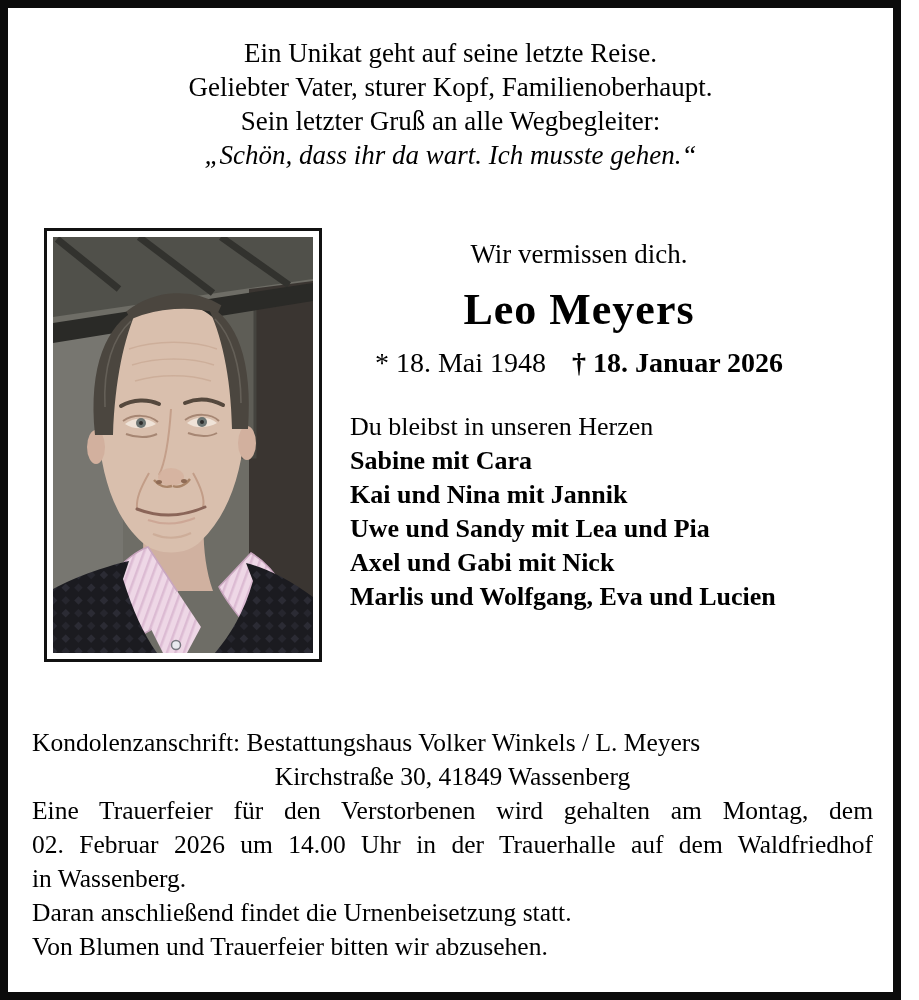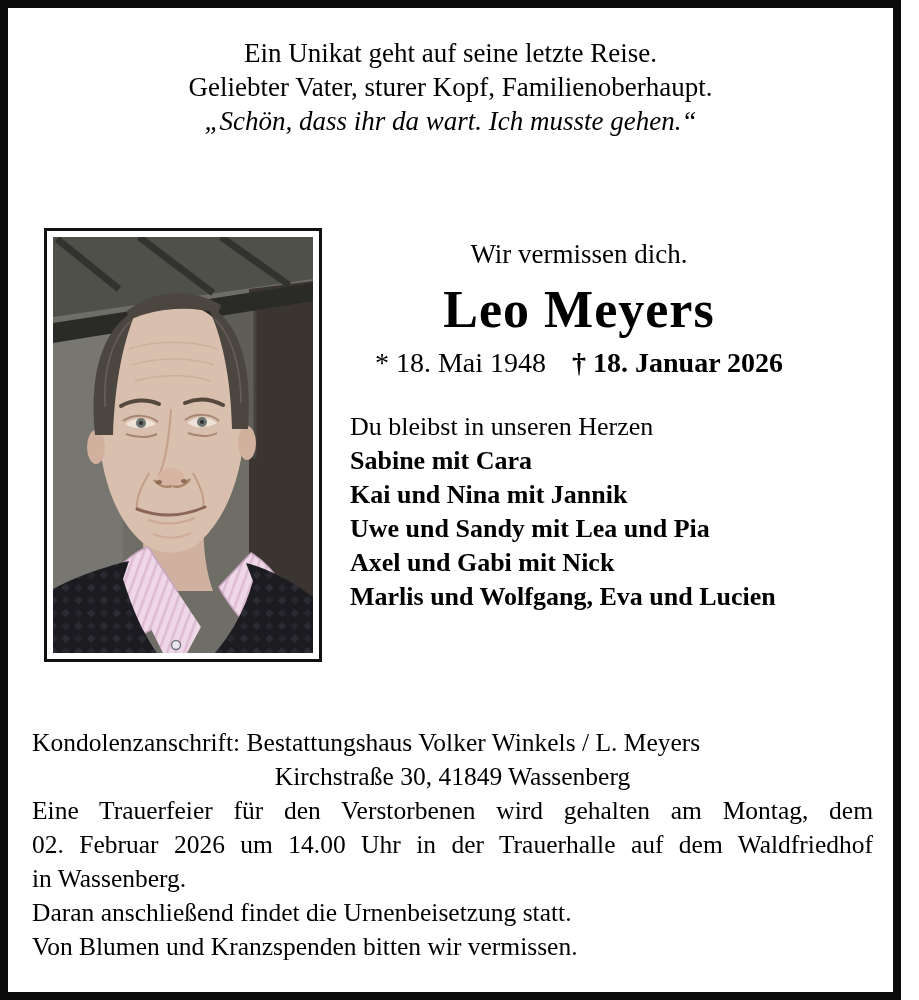--- a/index.html
+++ b/index.html
@@ -28,21 +28,21 @@
   }
   .photo-frame svg{display:block;width:260px;height:416px;}
   
   .memorial{
     position:absolute;left:342px;top:220px;width:458px;
   }
   .memorial .intro{
     text-align:center;font-size:27px;line-height:32px;margin-top:10px;
   }
   .memorial .name{
-    text-align:center;font-size:52px;line-height:48px;font-weight:bold;margin-top:16px;
+    text-align:center;font-size:44px;line-height:48px;font-weight:bold;margin-top:16px;
     letter-spacing:1px;
   }
   .memorial .dates{
     text-align:center;font-size:28px;line-height:34px;margin-top:12px;white-space:nowrap;
   }
   .memorial .dates .death{margin-left:26px;font-weight:bold;}
   .memorial .remembrance{margin-top:30px;font-size:26px;line-height:34px;}
   .memorial .family-line{
     font-weight:bold;font-size:26px;line-height:34px;white-space:nowrap;
   }
@@ -55,20 +55,21 @@
   .details .centered{text-align:center;}
 </style>
 </head>
 <body>
 
 <div class="page">
 
   <div class="verses">
     <div>Ein Unikat geht auf seine letzte Reise.</div>
     <div>Geliebter Vater, sturer Kopf, Familienoberhaupt.</div>
+    <div>Sein letzter Gruß an alle Wegbegleiter:</div>
     <div class="quote">„Schön, dass ihr da wart. Ich musste gehen.“</div>
   </div>
 
   <div class="photo-frame">
     <svg viewBox="0 0 260 416" xmlns="http://www.w3.org/2000/svg">
       <defs>
         <pattern id="knit" width="18" height="18" patternUnits="userSpaceOnUse" patternTransform="rotate(45)">
           <rect width="18" height="18" fill="#1b1b20"></rect>
           <rect x="2" y="2" width="6" height="6" fill="#2b2b34"></rect>
           <rect x="11" y="11" width="6" height="6" fill="#26262e"></rect>
@@ -185,16 +186,16 @@
     <div class="family-line">Marlis und Wolfgang, Eva und Lucien</div>
   </div>
 
   <div class="details">
     <div>Kondolenzanschrift: Bestattungshaus Volker Winkels / L. Meyers</div>
     <div class="centered">Kirchstraße 30, 41849 Wassenberg</div>
     <div class="just">Eine Trauerfeier für den Verstorbenen wird gehalten am Montag, dem</div>
     <div class="just">02. Februar 2026 um 14.00 Uhr in der Trauerhalle auf dem Waldfriedhof</div>
     <div>in Wassenberg.</div>
     <div>Daran anschließend findet die Urnenbeisetzung statt.</div>
-    <div>Von Blumen und Kranzspenden bitten wir vermissen.</div>
+    <div>Von Blumen und Trauerfeier bitten wir abzusehen.</div>
   </div>
 
 </div>
 
 </body></html>

